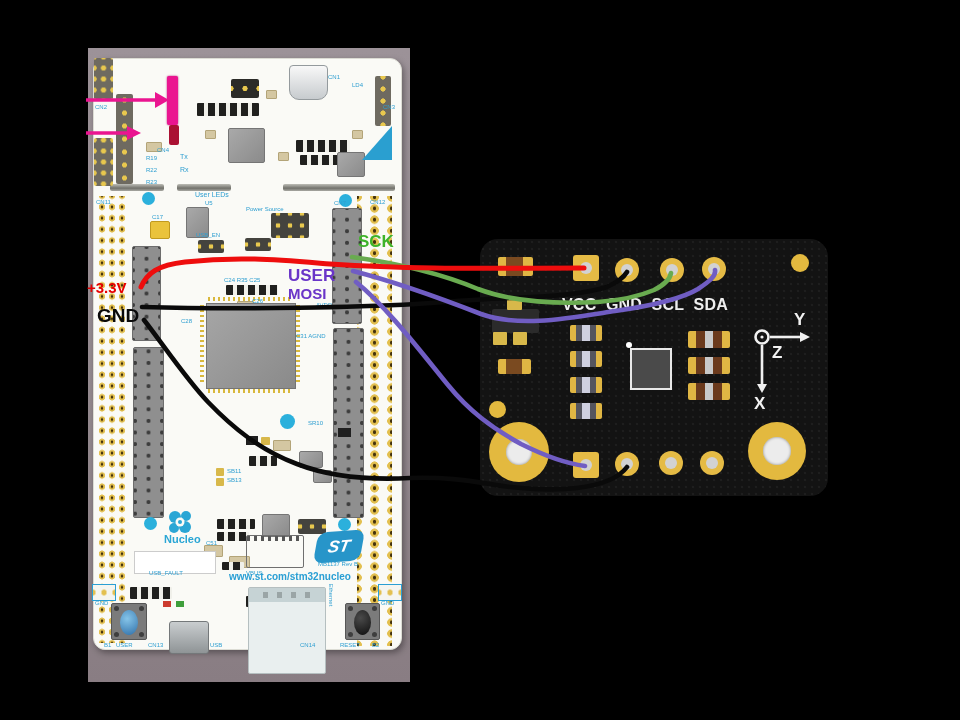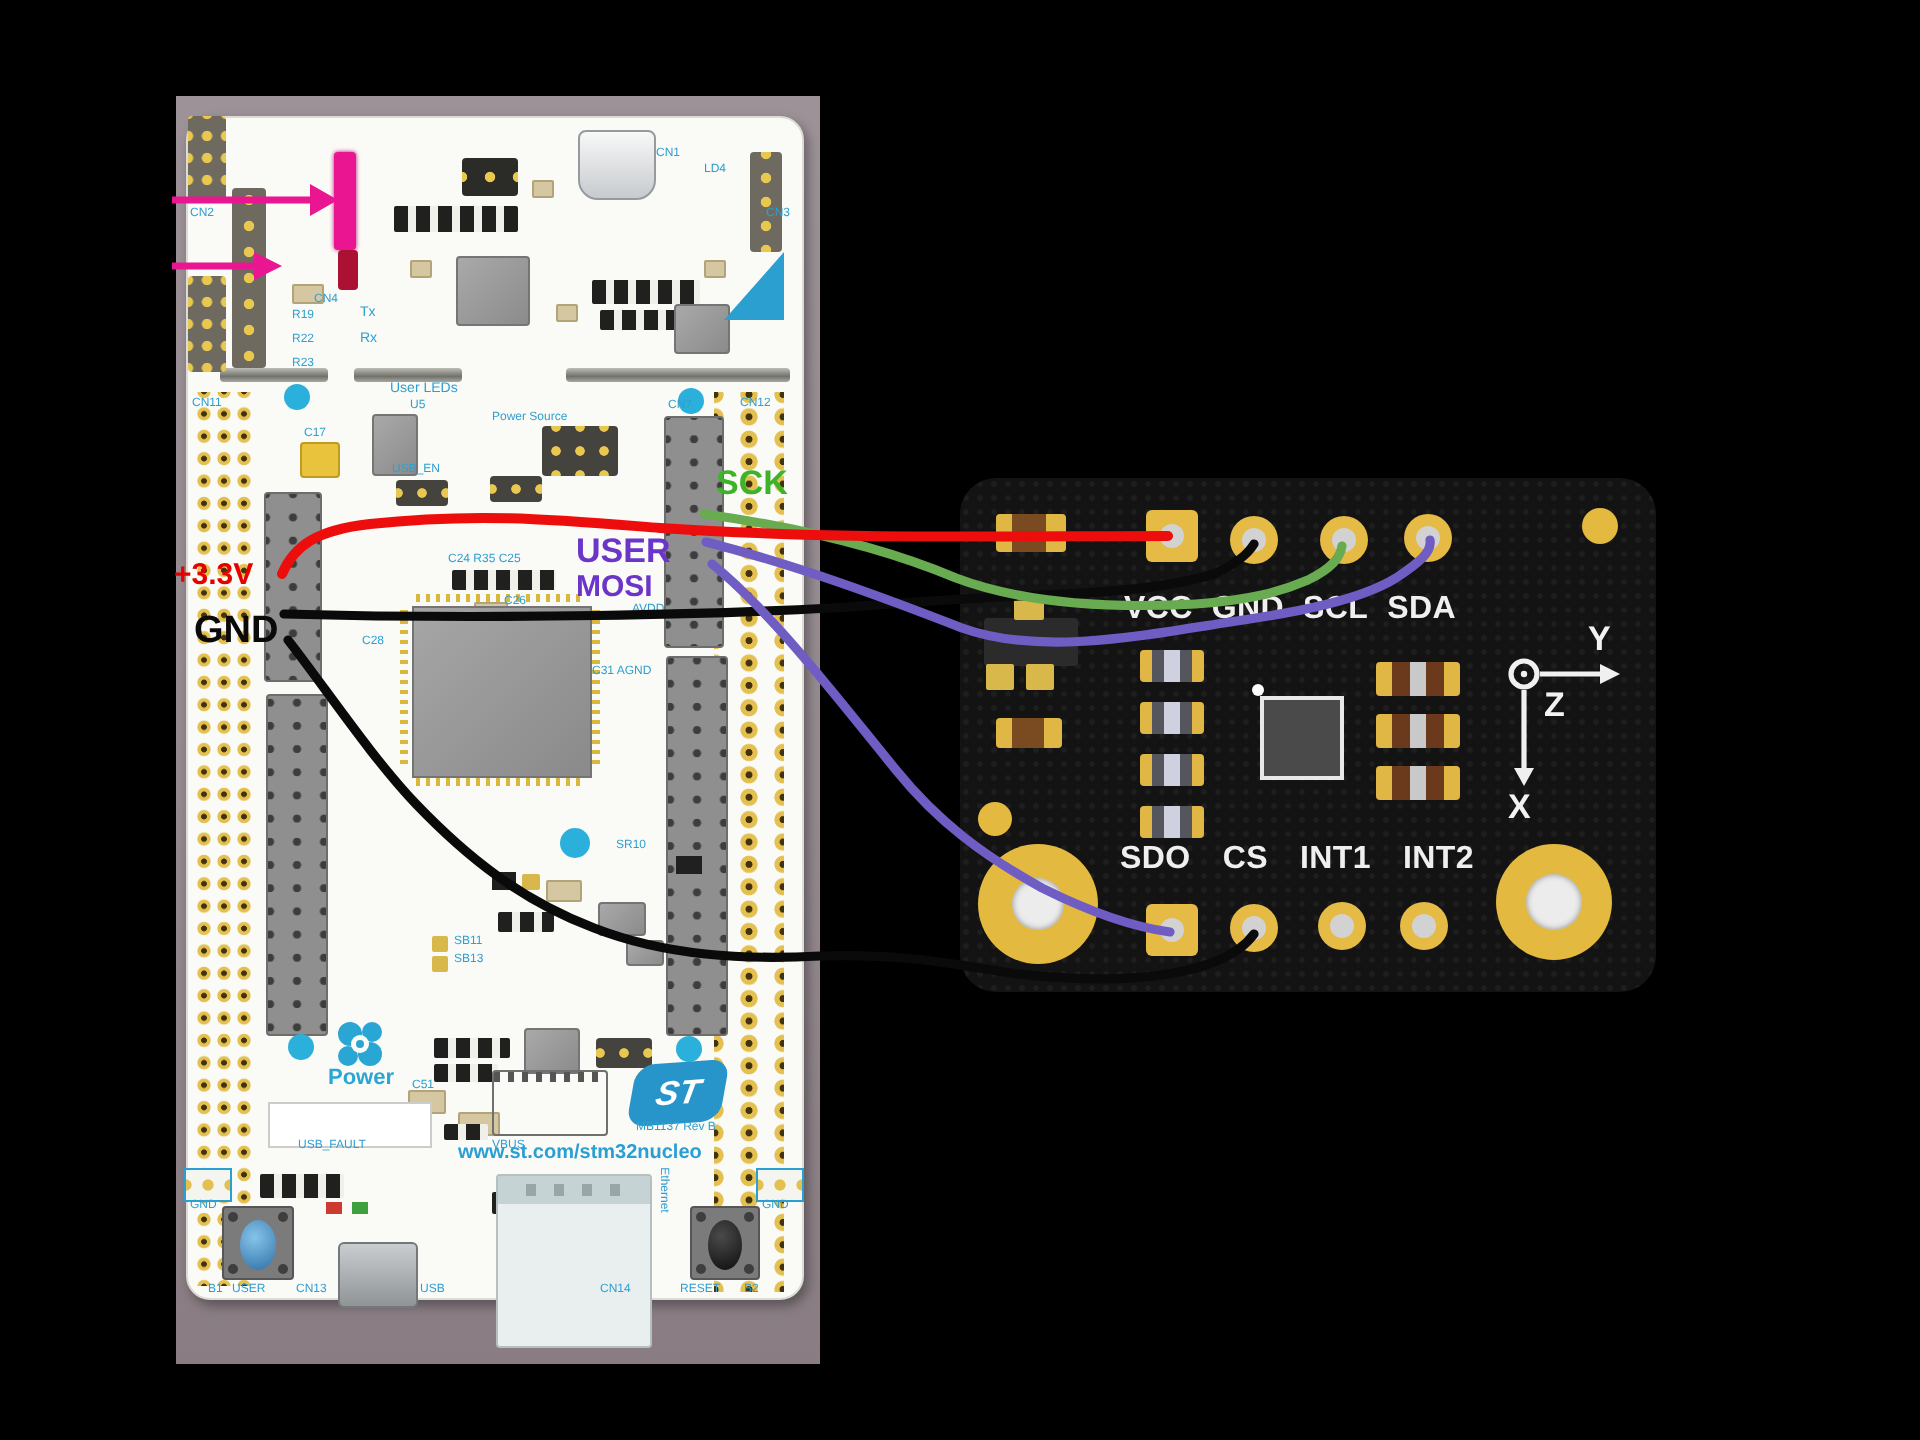--- a/index.html
+++ b/index.html
@@ -211,21 +211,21 @@
       <span class="micro" style="left: 196px; top: 232px; font-size: 6px;">USB_EN</span>
       <span class="micro" style="left: 152px; top: 214px; font-size: 6px;">C17</span>
       <span class="micro" style="left: 224px; top: 277px; font-size: 6px;">C24 R35 C25</span>
       <span class="micro" style="left: 252px; top: 298px; font-size: 6px;">C26</span>
       <span class="micro" style="left: 181px; top: 318px; font-size: 6px;">C28</span>
       <span class="micro" style="left: 316px; top: 302px; font-size: 6px;">AVDD</span>
       <span class="micro" style="left: 296px; top: 333px; font-size: 6px;">C31  AGND</span>
       <span class="micro" style="left: 308px; top: 420px; font-size: 6px;">SR10</span>
       <span class="micro" style="left: 227px; top: 468px; font-size: 6px;">SB11</span>
       <span class="micro" style="left: 227px; top: 477px; font-size: 6px;">SB13</span>
-      <span class="micro" style="left: 164px; top: 534px; font-size: 11px; color: rgb(42, 166, 213); font-weight: bold;">Power</span>
+      <span class="micro" style="left: 164px; top: 534px; font-size: 11px; color: rgb(42, 166, 213); font-weight: bold;">Nucleo</span>
       <span class="micro" style="left: 206px; top: 540px; font-size: 6px;">C51</span>
       <span class="micro" style="left: 318px; top: 561px; font-size: 6px;">MB1137 Rev B</span>
       <span class="micro" style="left: 229px; top: 572px; font-size: 10px; color: rgb(42, 159, 212); font-weight: bold;">www.st.com/stm32nucleo</span>
       <span class="micro" style="left: 149px; top: 570px; font-size: 6px;">USB_FAULT</span>
       <span class="micro" style="left: 246px; top: 570px; font-size: 6px;">VBUS</span>
       <span class="micro" style="left: 320px; top: 592px; font-size: 6px; transform: rotate(90deg);">Ethernet</span>
       <span class="micro" style="left: 95px; top: 600px; font-size: 6px;">GND</span>
       <span class="micro" style="left: 381px; top: 600px; font-size: 6px;">GND</span>
       <span class="micro" style="left: 104px; top: 642px; font-size: 6px;">B1</span>
       <span class="micro" style="left: 116px; top: 642px; font-size: 6px;">USER</span>
@@ -270,26 +270,20 @@
   <div class="abs res3" style="left:688px;top:331px;width:42px;height:17px;"></div>
   <div class="abs res3" style="left:688px;top:357px;width:42px;height:17px;"></div>
   <div class="abs res3" style="left:688px;top:383px;width:42px;height:17px;"></div>
 
   <div class="abs" style="left:562px;top:296px;width:166px;display:flex;justify-content:space-between;">
     <span class="sensorlbl">VCC</span>
     <span class="sensorlbl">GND</span>
     <span class="sensorlbl">SCL</span>
     <span class="sensorlbl">SDA</span>
   </div>
-  <div class="abs" style="left:560px;top:421px;width:177px;display:flex;justify-content:space-between;">
-    <span class="sensorlbl">SDO</span>
-    <span class="sensorlbl">CS</span>
-    <span class="sensorlbl">INT1</span>
-    <span class="sensorlbl">INT2</span>
-  </div>
 
   <div class="abs axislbl" style="left:794px;top:310px;">Y</div>
   <div class="abs axislbl" style="left:772px;top:343px;">Z</div>
   <div class="abs axislbl" style="left:754px;top:394px;">X</div>
 
   <div class="abs wirelbl" style="left:87px;top:279px;font-size:15px;color:#e60000;">+3.3V</div>
   <div class="abs wirelbl" style="left:97px;top:305px;font-size:19px;color:#0a0a0a;">GND</div>
   <div class="abs wirelbl" style="left:288px;top:266px;font-size:17px;color:#6a35c8;">USER</div>
   <div class="abs wirelbl" style="left:288px;top:285px;font-size:15px;color:#6a35c8;">MOSI</div>
   <div class="abs wirelbl" style="left:358px;top:232px;font-size:17px;color:#3eb32a;">SCK</div>

